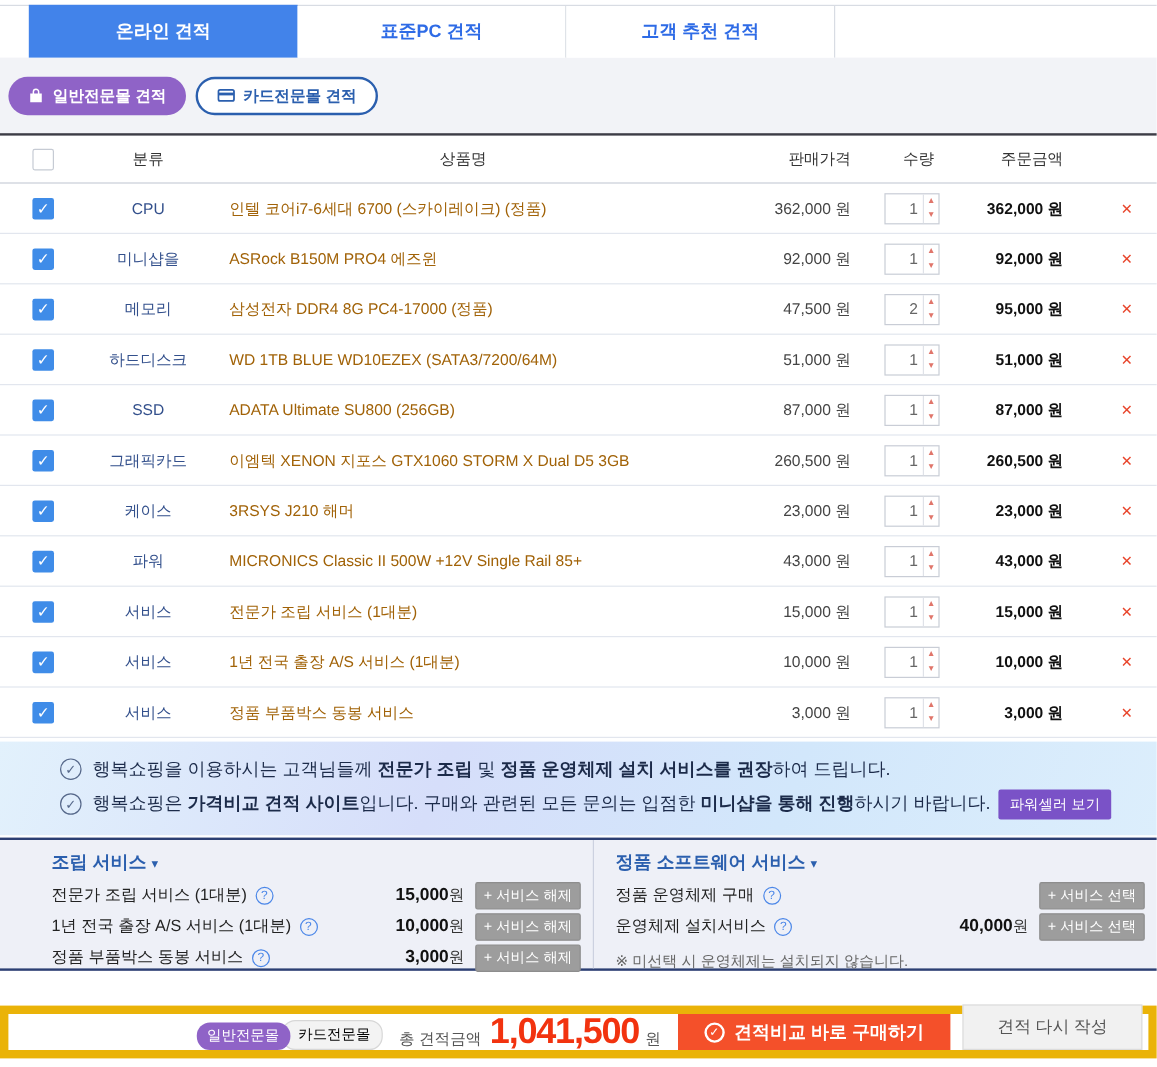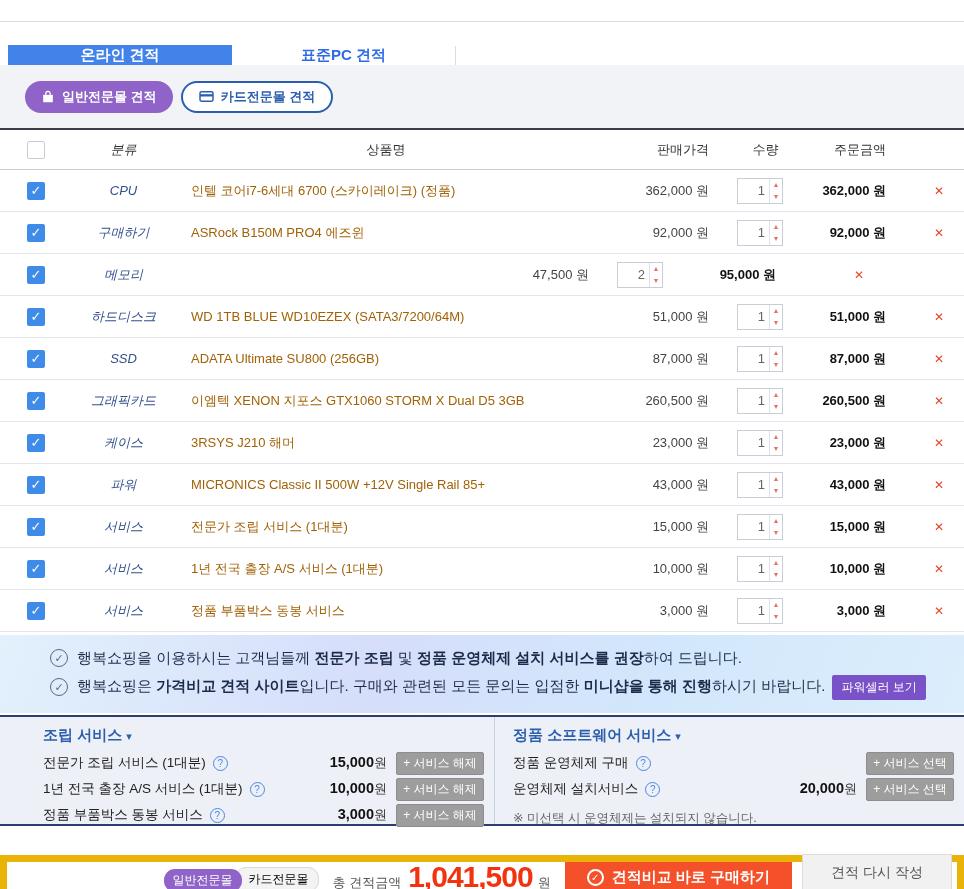--- a/index.html
+++ b/index.html
@@ -4,31 +4,31 @@
 <style>
   * { box-sizing: border-box; }
   html,body { margin:0; padding:0; }
   body {
     width:964px; height:889px; background:#fff; color:#333;
     font-family:"Liberation Sans","DejaVu Sans",sans-serif; font-size:13px;
     overflow:hidden;
   }
 
   
-  .tabs { display:flex; margin-top:21px; height:44px; border-top:1px solid #d8dce3; padding-left:8px;align-items:flex-end; }
+  .tabs { display:flex; margin-top:4px; height:44px; border-top:1px solid #d8dce3; padding-left:24px; }
   .tab {
     width:224px; display:flex; align-items:center; justify-content:center;
     font-size:15px; font-weight:bold; color:#2e6be6; background:#fff;
     border-right:1px solid #d8dce3; cursor:pointer;
   }
   .tab.active { background:#4283ea; color:#fff; border-right:none; margin-top:-1px; padding-top:1px; }
   .tab-filler { flex:1; }
 
   
-  .pill-strip { height:63px; background:#f2f3f7; display:flex; align-items:center; padding-left:25px; gap:8px; }
+  .pill-strip { height:63px; background:#f2f3f7; display:flex; align-items:center; padding-left:7px; gap:8px; }
   .pill {
     height:32px; border-radius:16px; display:inline-flex; align-items:center; gap:7px;
     padding:0 16px; font-size:13px; font-weight:bold; cursor:pointer; border:none;
     font-family:inherit;
   }
   .pill.purple { background:#8f63c7; color:#fff; }
   .pill.outline { background:#fff; color:#2b5fae; border:2px solid #2b5fae; }
   .pill .icon { display:inline-flex; }
 
   
@@ -37,21 +37,21 @@
     display:grid;
     grid-template-columns:56px 135px 1fr 120px 95px 110px 50px;
     align-items:center;
   }
   .thead { height:40px; border-bottom:1px solid #c9ced8; color:#333; }
   .trow  { height:42px; border-bottom:1px solid #e2e6ee; }
   .col-check { display:flex; justify-content:center; padding-left:16px; }
   .checkbox { width:18px; height:18px; border-radius:2px; cursor:pointer; }
   .checkbox.checked { background:#3f8ce8; color:#fff; display:flex; align-items:center; justify-content:center; font-size:13px; font-weight:bold; }
   .checkbox.empty { background:#fff; border:1px solid #c6cbd4; }
-  .col-cat { text-align:center; color:#33508c;font-style:italic; }
+  .col-cat { text-align:center; color:#33508c; }
   .thead .col-cat, .thead .col-prod, .thead .col-price, .thead .col-qty-h, .thead .col-amount { color:#333; font-weight:normal; }
   .thead .col-prod { text-align:center; }
   .col-prod { color:#a16207; padding-right:8px; }
   .col-price { text-align:right; color:#444; }
   .thead .col-price { text-align:right; }
   .col-qty { padding-left:28px; }
   .thead .col-qty-h { text-align:center; padding-left:18px; }
   .spinner { width:46px; height:26px; border:1px solid #c9cdd6; background:#fff; display:flex; }
   .qty-val { flex:1; text-align:right; padding-right:4px; line-height:24px; color:#666; }
   .spin-btns { width:13px; border-left:1px solid #dfe2e8; display:flex; flex-direction:column; }
@@ -128,20 +128,21 @@
   }
 </style>
 </head>
 <body>
 
 <div>
 
   <div class="tabs">
     <div class="tab active">온라인 견적</div>
     <div class="tab">표준PC 견적</div>
+    <div class="tab">고객 추천 견적</div>
     <div class="tab-filler"></div>
   </div>
 
   <div class="pill-strip">
     <button class="pill purple">
       <span class="icon">
         <svg width="14" height="14" viewBox="0 0 16 16">
             <path d="M2.5 5.5h11v8.5h-11z" fill="#fff"></path>
             <path d="M5.5 6V4a2.5 2.5 0 0 1 5 0v2" stroke="#fff" stroke-width="1.4" fill="none"></path>
           </svg>
@@ -189,41 +190,42 @@
         </div>
       </div>
       <div class="col-amount">362,000 원</div>
       <div class="col-del">✕</div>
     </div>
 
     <div class="trow">
       <div class="col-check">
         <span class="checkbox checked">✓</span>
       </div>
-      <div class="col-cat">구매하기</div>
+      <div class="col-cat">미니샵을</div>
       <div class="col-prod">ASRock B150M PRO4 에즈윈</div>
       <div class="col-price">92,000 원</div>
       <div class="col-qty">
         <div class="spinner">
           <span class="qty-val">1</span>
           <span class="spin-btns">
             <span>▲</span>
             <span>▼</span>
           </span>
         </div>
       </div>
       <div class="col-amount">92,000 원</div>
       <div class="col-del">✕</div>
     </div>
 
     <div class="trow">
       <div class="col-check">
         <span class="checkbox checked">✓</span>
       </div>
       <div class="col-cat">메모리</div>
+      <div class="col-prod">삼성전자 DDR4 8G PC4-17000 (정품)</div>
       <div class="col-price">47,500 원</div>
       <div class="col-qty">
         <div class="spinner">
           <span class="qty-val">2</span>
           <span class="spin-btns">
             <span>▲</span>
             <span>▼</span>
           </span>
         </div>
       </div>
@@ -436,21 +438,21 @@
       </div>
       <div class="p-item">
         <span>정품 운영체제 구매</span>
         <span class="q-icon">?</span>
         <span class="p-price"><b></b><span class="unit"></span></span>
         <button class="gray-btn">+ 서비스 선택</button>
       </div>
       <div class="p-item">
         <span>운영체제 설치서비스</span>
         <span class="q-icon">?</span>
-        <span class="p-price"><b>20,000</b><span class="unit">원</span></span>
+        <span class="p-price"><b>40,000</b><span class="unit">원</span></span>
         <button class="gray-btn">+ 서비스 선택</button>
       </div>
       <div class="p-note">※ 미선택 시 운영체제는 설치되지 않습니다.</div>
     </div>
 
   </div>
 
   <div class="summary-bar">
     <span class="sum-pill primary">일반전문몰</span>
     <span class="sum-pill secondary">카드전문몰</span>

